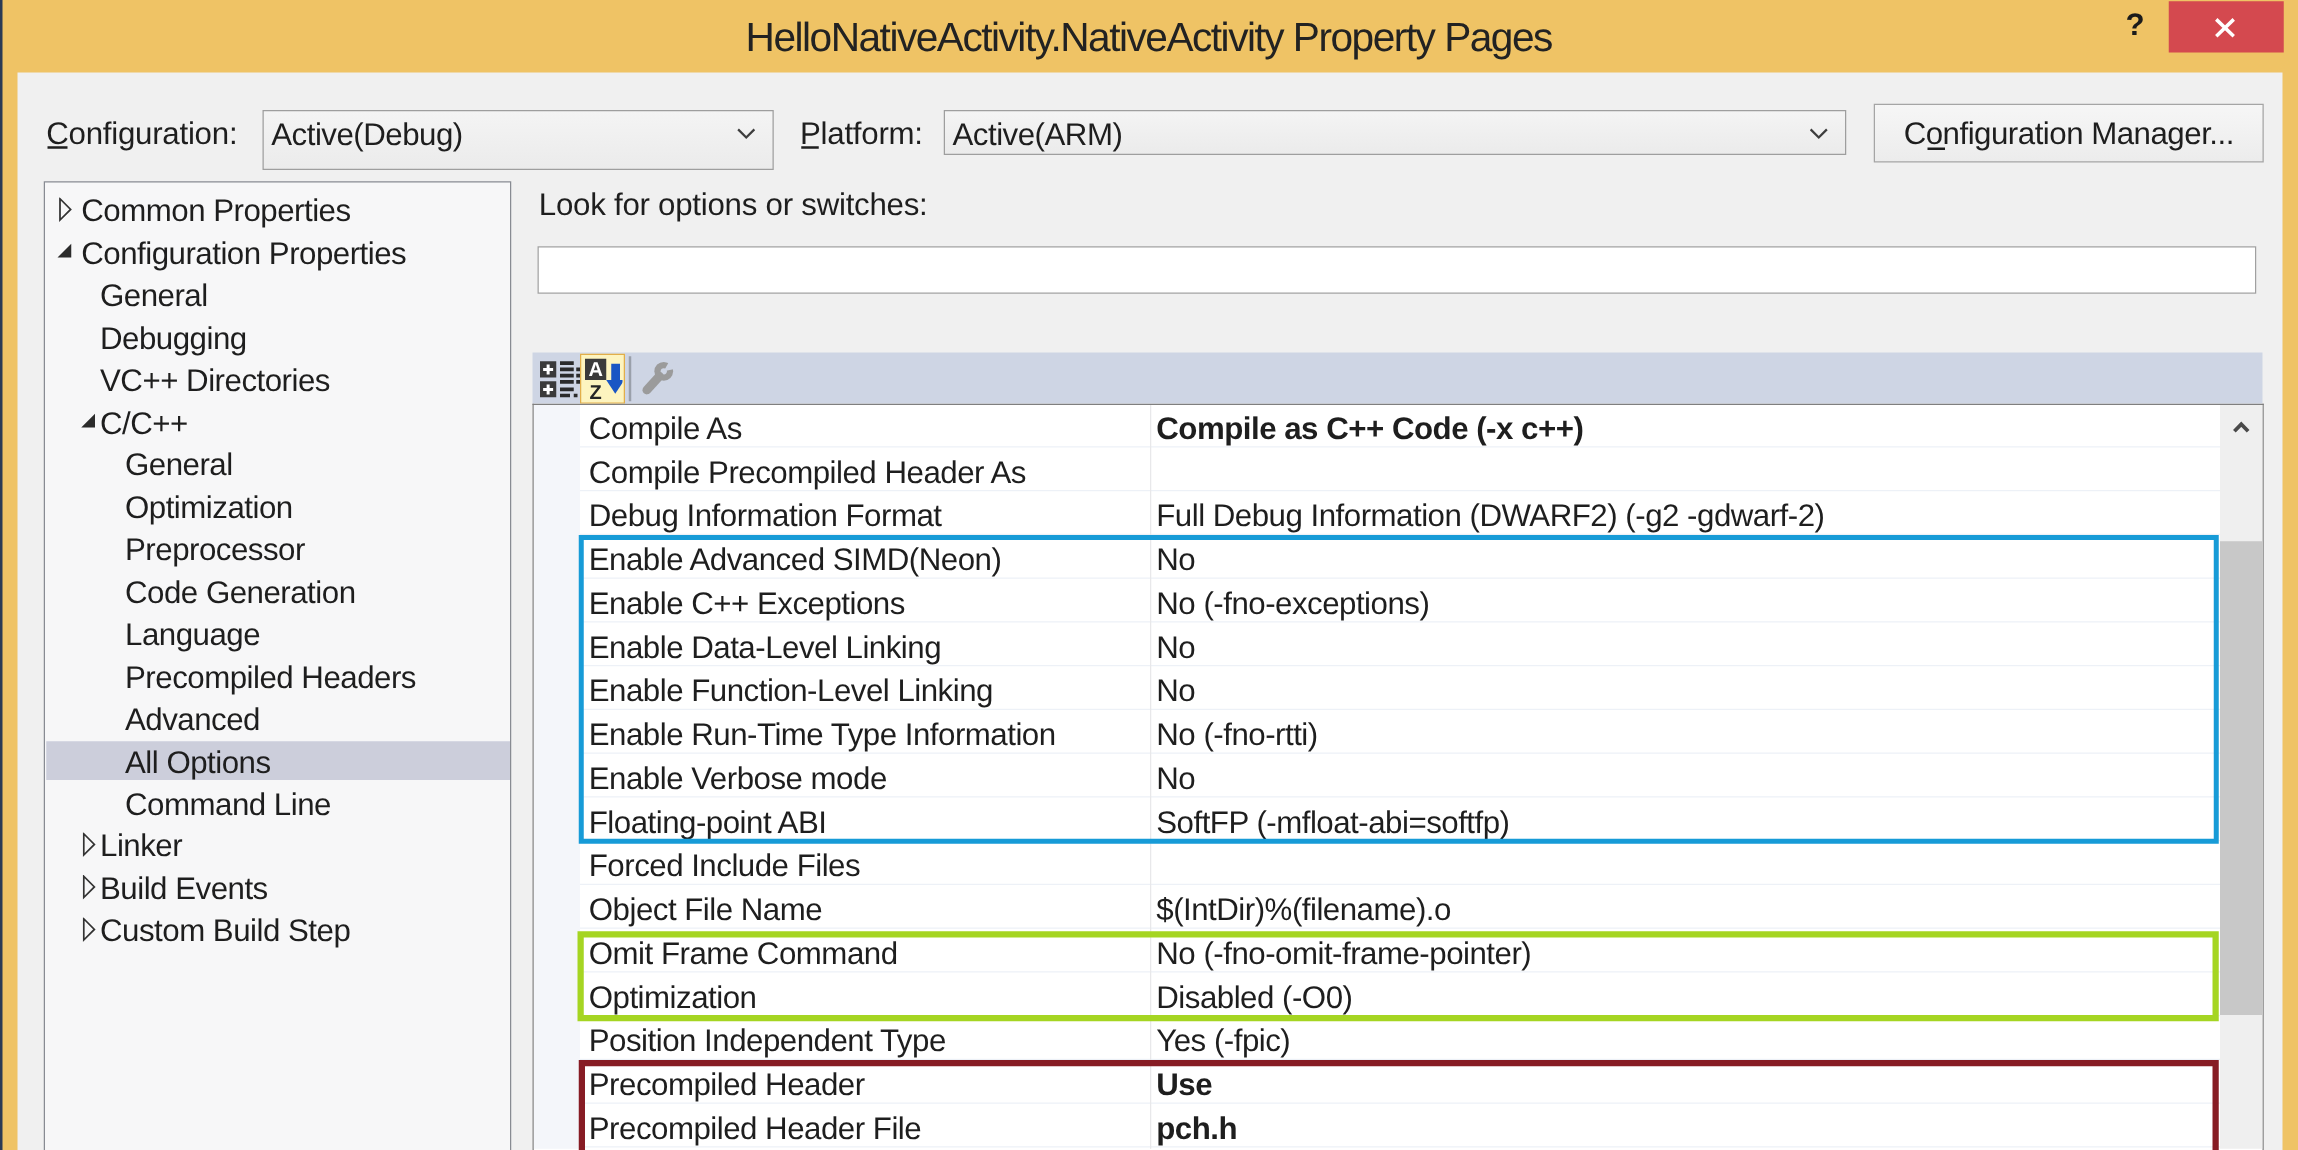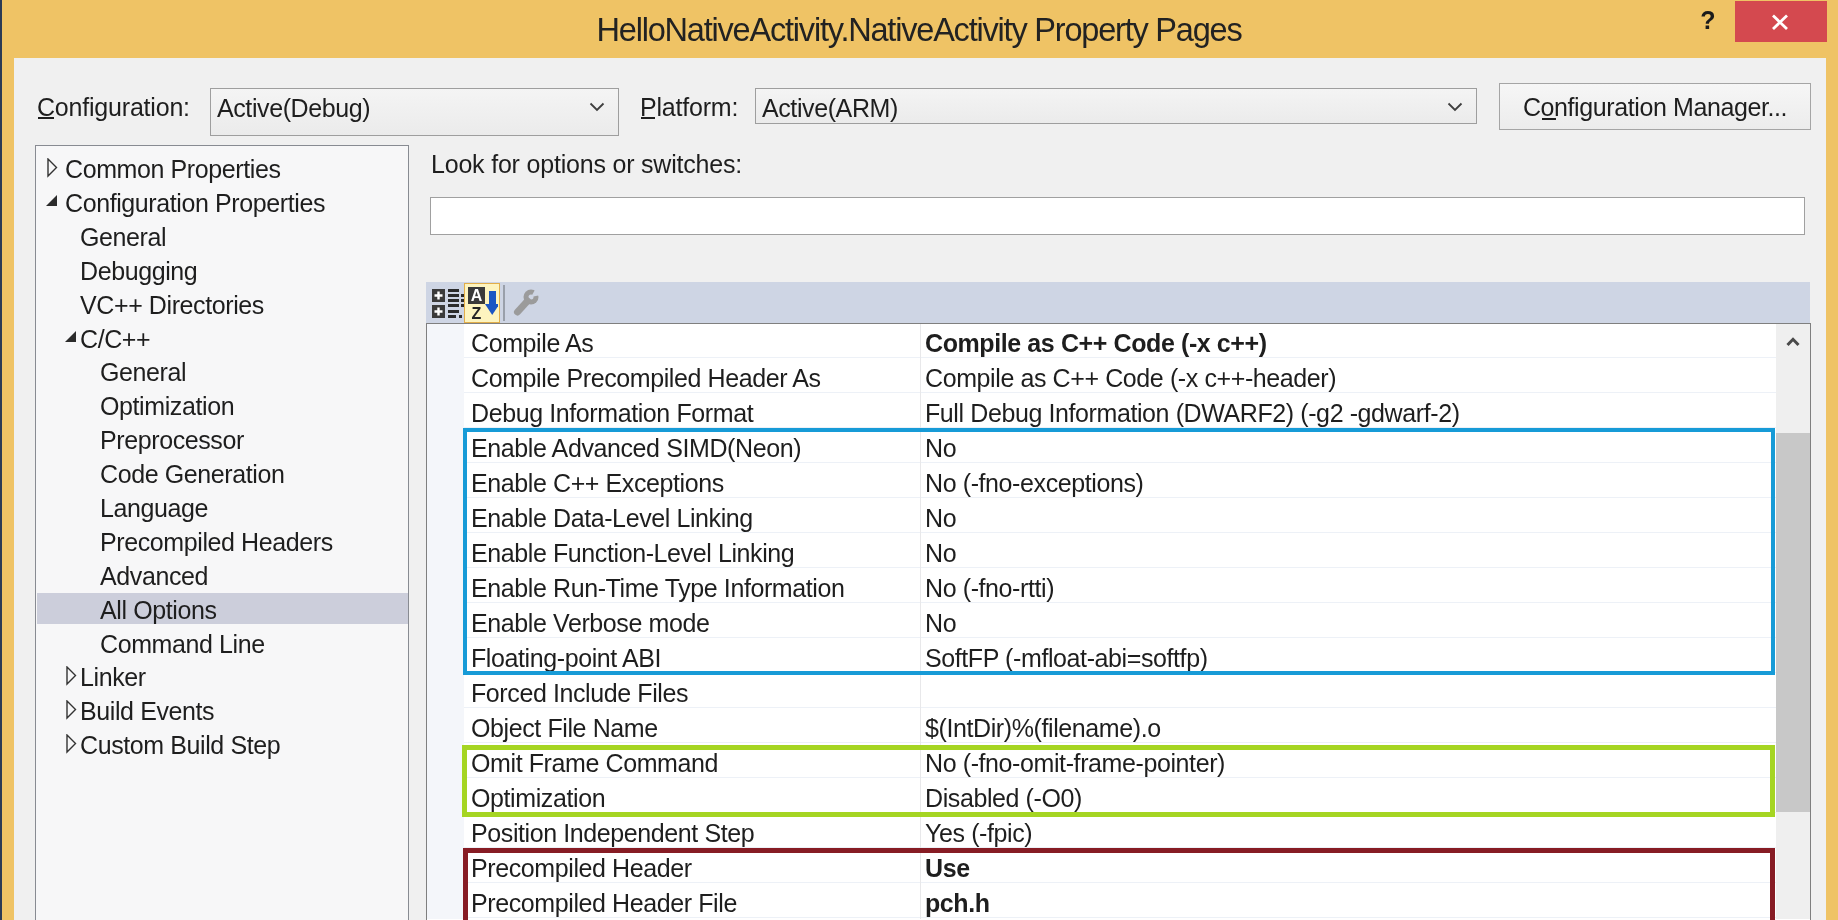--- a/index.html
+++ b/index.html
@@ -162,21 +162,20 @@
 
 </div>
 
 <div class="abs" id="grid" style="left:426px;top:323px;width:1385px;height:597px;background:#ffffff;border:1px solid #7F7F7F;border-bottom:none;box-sizing:border-box;overflow:hidden;">
 <div class="abs" style="left:1px;top:-1px;width:1348px;height:35px;border-bottom:1px solid #EDF1F7;box-sizing:border-box;">
       <div class="txt abs" style="left:43px;top:3px;height:34px;line-height:34px;">Compile As</div>
       <div class="txt abs" style="left:497px;top:3px;height:34px;line-height:34px;font-weight:700;">Compile as C++ Code (-x c++)</div>
     </div>
 <div class="abs" style="left:1px;top:34px;width:1348px;height:35px;border-bottom:1px solid #EDF1F7;box-sizing:border-box;">
       <div class="txt abs" style="left:43px;top:3px;height:34px;line-height:34px;">Compile Precompiled Header As</div>
-      <div class="txt abs" style="left:497px;top:3px;height:34px;line-height:34px;">Compile as C++ Code (-x c++-header)</div>
     </div>
 <div class="abs" style="left:1px;top:69px;width:1348px;height:35px;border-bottom:1px solid #EDF1F7;box-sizing:border-box;">
       <div class="txt abs" style="left:43px;top:3px;height:34px;line-height:34px;">Debug Information Format</div>
       <div class="txt abs" style="left:497px;top:3px;height:34px;line-height:34px;">Full Debug Information (DWARF2) (-g2 -gdwarf-2)</div>
     </div>
 <div class="abs" style="left:1px;top:104px;width:1348px;height:35px;border-bottom:1px solid #EDF1F7;box-sizing:border-box;">
       <div class="txt abs" style="left:43px;top:3px;height:34px;line-height:34px;">Enable Advanced SIMD(Neon)</div>
       <div class="txt abs" style="left:497px;top:3px;height:34px;line-height:34px;">No</div>
     </div>
 <div class="abs" style="left:1px;top:139px;width:1348px;height:35px;border-bottom:1px solid #EDF1F7;box-sizing:border-box;">
@@ -213,21 +212,21 @@
     </div>
 <div class="abs" style="left:1px;top:419px;width:1348px;height:35px;border-bottom:1px solid #EDF1F7;box-sizing:border-box;">
       <div class="txt abs" style="left:43px;top:3px;height:34px;line-height:34px;">Omit Frame Command</div>
       <div class="txt abs" style="left:497px;top:3px;height:34px;line-height:34px;">No (-fno-omit-frame-pointer)</div>
     </div>
 <div class="abs" style="left:1px;top:454px;width:1348px;height:35px;border-bottom:1px solid #EDF1F7;box-sizing:border-box;">
       <div class="txt abs" style="left:43px;top:3px;height:34px;line-height:34px;">Optimization</div>
       <div class="txt abs" style="left:497px;top:3px;height:34px;line-height:34px;">Disabled (-O0)</div>
     </div>
 <div class="abs" style="left:1px;top:489px;width:1348px;height:35px;border-bottom:1px solid #EDF1F7;box-sizing:border-box;">
-      <div class="txt abs" style="left:43px;top:3px;height:34px;line-height:34px;">Position Independent Step</div>
+      <div class="txt abs" style="left:43px;top:3px;height:34px;line-height:34px;">Position Independent Type</div>
       <div class="txt abs" style="left:497px;top:3px;height:34px;line-height:34px;">Yes (-fpic)</div>
     </div>
 <div class="abs" style="left:1px;top:524px;width:1348px;height:35px;border-bottom:1px solid #EDF1F7;box-sizing:border-box;">
       <div class="txt abs" style="left:43px;top:3px;height:34px;line-height:34px;">Precompiled Header</div>
       <div class="txt abs" style="left:497px;top:3px;height:34px;line-height:34px;font-weight:700;">Use</div>
     </div>
 <div class="abs" style="left:1px;top:559px;width:1348px;height:35px;border-bottom:1px solid #EDF1F7;box-sizing:border-box;">
       <div class="txt abs" style="left:43px;top:3px;height:34px;line-height:34px;">Precompiled Header File</div>
       <div class="txt abs" style="left:497px;top:3px;height:34px;line-height:34px;font-weight:700;">pch.h</div>
     </div>

